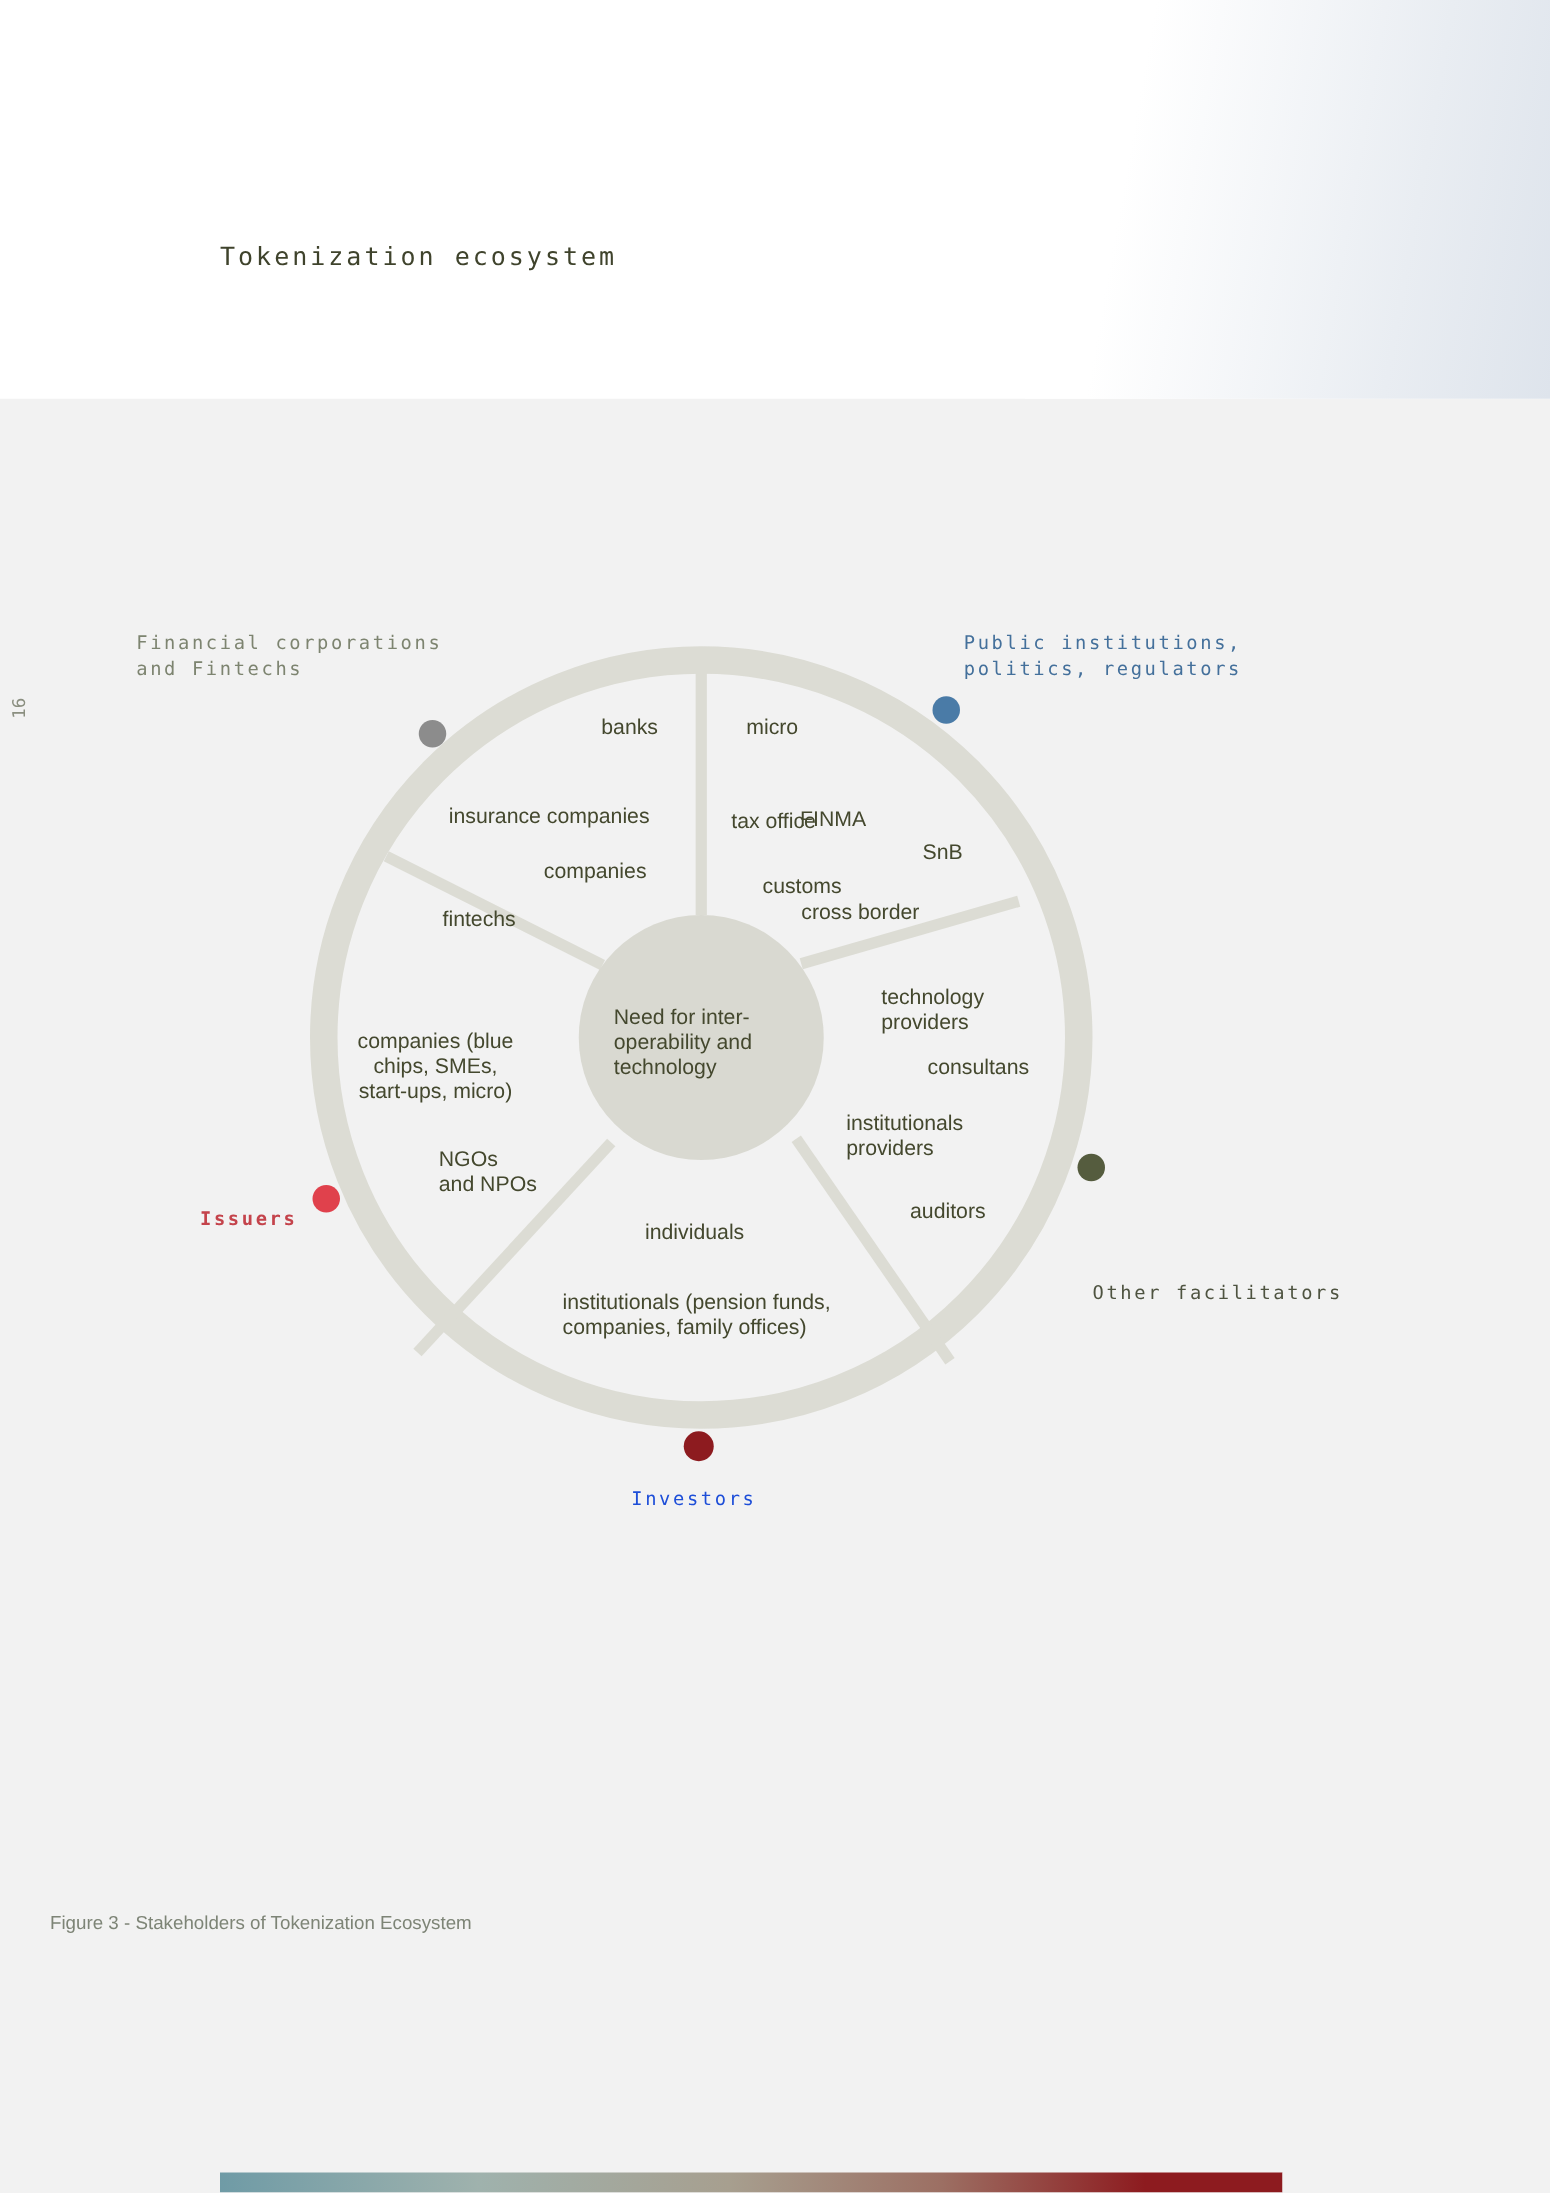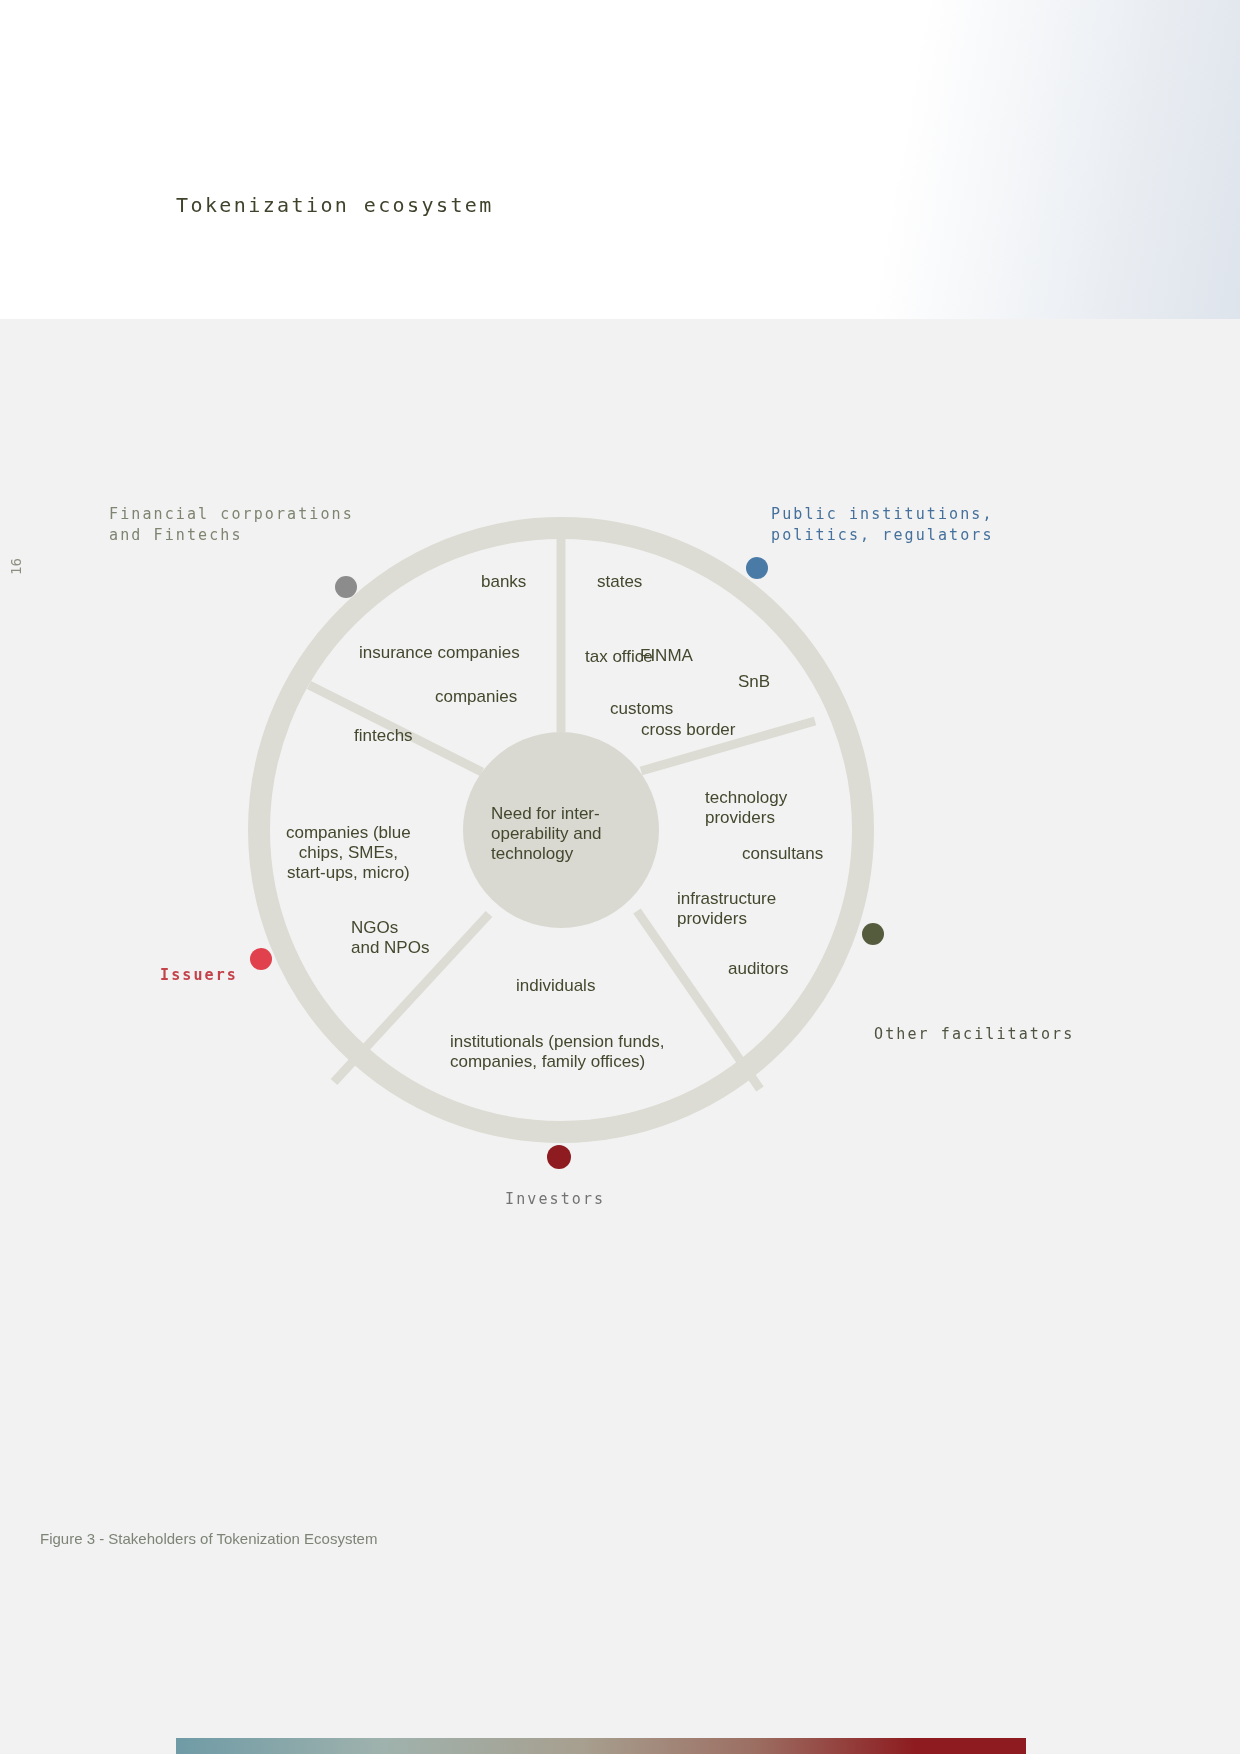--- a/index.html
+++ b/index.html
@@ -37,21 +37,21 @@
   .wheel-svg{position:absolute;left:0;top:0;width:1240px;height:1380px;}
   
   .mono-label{
     position:absolute;
     font-family:"DejaVu Sans Mono","Liberation Mono",monospace;
     font-size:15px;letter-spacing:2.1px;line-height:21px;white-space:pre;
   }
   .c-fin{color:#7d8470;}
   .c-pub{color:#44709b;}
   .c-iss{color:#c4434b;}
-  .c-inv{color:#737373;}
+  .c-inv{color:#1d4ed8;}
   .c-oth{color:#4e5340;}
   .node-label{
     position:absolute;color:#44482e;
     font-family:Liberation Sans, sans-serif;
     font-size:17px;line-height:20px;white-space:pre;
   }
   .center-label{
     position:absolute;color:#44482e;
     font-family:"Liberation Sans",sans-serif;
     font-size:17px;line-height:20px;white-space:pre;
@@ -122,31 +122,31 @@
 
   <div class="center-label" style="left:491px;top:485px;">Need for inter-
 operability and
 technology</div>
 
   <div class="node-label" style="left:481px;top:253px;">banks</div>
   <div class="node-label" style="left:359px;top:324px;">insurance companies</div>
   <div class="node-label" style="left:435px;top:368px;">companies</div>
   <div class="node-label" style="left:354px;top:407px;">fintechs</div>
 
-  <div class="node-label" style="left:597px;top:253px;">states</div>
+  <div class="node-label" style="left:597px;top:253px;">micro</div>
   <div class="node-label" style="left:640px;top:299px;margin-top:28px;">FINMA</div>
   <div class="node-label" style="left:585px;top:328px;">tax office</div>
   <div class="node-label" style="left:738px;top:353px;">SnB</div>
   <div class="node-label" style="left:610px;top:380px;">customs</div>
   <div class="node-label" style="left:641px;top:401px;">cross border</div>
 
   <div class="node-label" style="left:705px;top:469px;">technology
 providers</div>
   <div class="node-label" style="left:742px;top:525px;">consultans</div>
-  <div class="node-label" style="left:677px;top:570px;">infrastructure
+  <div class="node-label" style="left:677px;top:570px;">institutionals
 providers</div>
   <div class="node-label" style="left:728px;top:640px;">auditors</div>
 
   <div class="node-label" style="left:516px;top:657px;">individuals</div>
   <div class="node-label" style="left:450px;top:713px;">institutionals (pension funds,
 companies, family offices)</div>
 
   <div class="node-label" style="left:286px;top:504px;text-align:center;">companies (blue
 chips, SMEs,
 start-ups, micro)</div>

